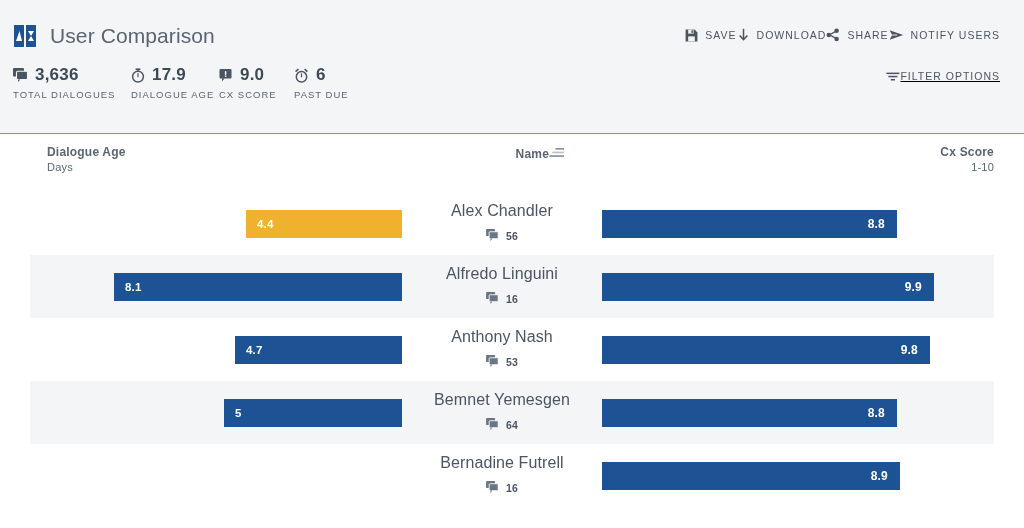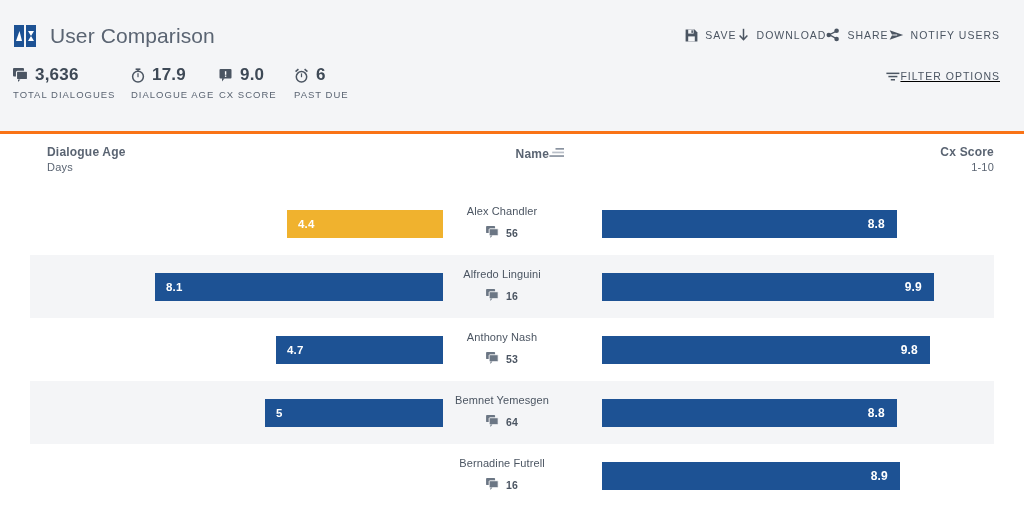--- a/index.html
+++ b/index.html
@@ -11,21 +11,21 @@
   }
 
   #app { position: relative; width: 1024px; height: 528px; background:#fff; }
 
   
   .header {
     position: relative;
     width: 1024px;
     height: 134px;
     background: #f4f5f7;
-    border-bottom: 3px solid #f97316;
+    border-bottom: 1px solid #f97316;
   }
 
   .title-row {
     position: absolute;
     left: 14px; top: 24px;
     display: flex; align-items: center; gap: 14px;
   }
   .logo-mark { width: 22px; height: 22px; display:block; }
   .app-title {
     font-size: 21px;
@@ -105,21 +105,21 @@
     position: absolute;
     left: 30px; right: 30px; top: 0; bottom: 0;
     background: #f4f5f7;
     z-index: 0;
   }
   .row.odd .stripe { background: transparent; }
 
   
   .cell-left {
     position: absolute;
-    left: 0; width: 443px; top: 0; height: 63px;
+    left: 0; width: 402px; top: 0; height: 63px;
     display: flex; align-items: center; justify-content: flex-end;
     z-index: 1;
   }
   .bar-l {
     height: 28px;
     display: flex; align-items: center;
     position: relative;
   }
   .bar-l .fill {
     height: 28px;
@@ -137,21 +137,21 @@
 
   
   .cell-name {
     position: absolute;
     left: 402px; width: 200px; top: 0; height: 63px;
     display: flex; flex-direction: column;
     align-items: center; justify-content: center;
     z-index: 1;
   }
   .person-name {
-    font-size: 11px; color: #4b5562; letter-spacing: .1px;
+    font-size: 16px; color: #4b5562; letter-spacing: .1px;
     white-space: nowrap;
   }
   .dialog-count {
     margin-top: 7px;
     display: flex; align-items: center; gap: 7px;
   }
   .dialog-count .num {
     font-size: 10.5px; color: #4b5562; font-weight: bold; letter-spacing: .2px;
   }
 

